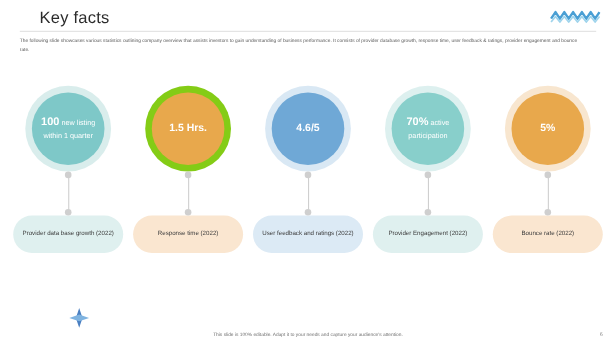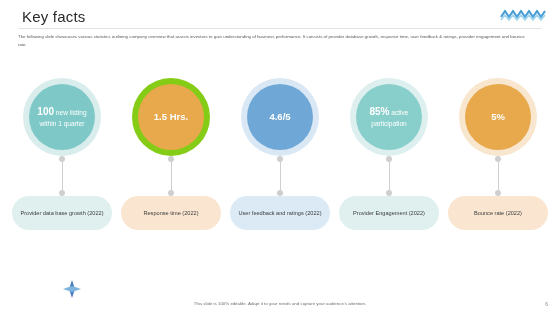--- a/index.html
+++ b/index.html
@@ -11,21 +11,21 @@
     height: 315px;
     background: #ffffff;
     font-family: "Liberation Sans", sans-serif;
     overflow: hidden;
     position: relative;
   }
 
   
   .slide-title {
     position: absolute;
-    left: 22px;
+    left: 36px;
     top: 8px;
     font-size: 15px;
     color: #2b2b2b;
     font-weight: 400;
     letter-spacing: 0.2px;
   }
   .title-rule {
     position: absolute;
     left: 18px;
     top: 28px;
@@ -236,21 +236,21 @@
     </div>
     <div class="pill" style="background:#dceaf5;">
       <span class="pill-text">User feedback and ratings (2022)</span>
     </div>
   </div>
 
   <div class="col">
     <div class="circle-wrap" style="background:#ddf0ef;">
       <div class="circle-inner" style="background:#88cfcb;">
         <div class="circle-text">
-          <b>85%</b><span> active participation</span>
+          <b>70%</b><span> active participation</span>
         </div>
       </div>
     </div>
     <div class="connector">
       <span class="dot"></span>
       <span class="dot bottom"></span>
     </div>
     <div class="pill" style="background:#dff0ef;">
       <span class="pill-text">Provider Engagement (2022)</span>
     </div>

